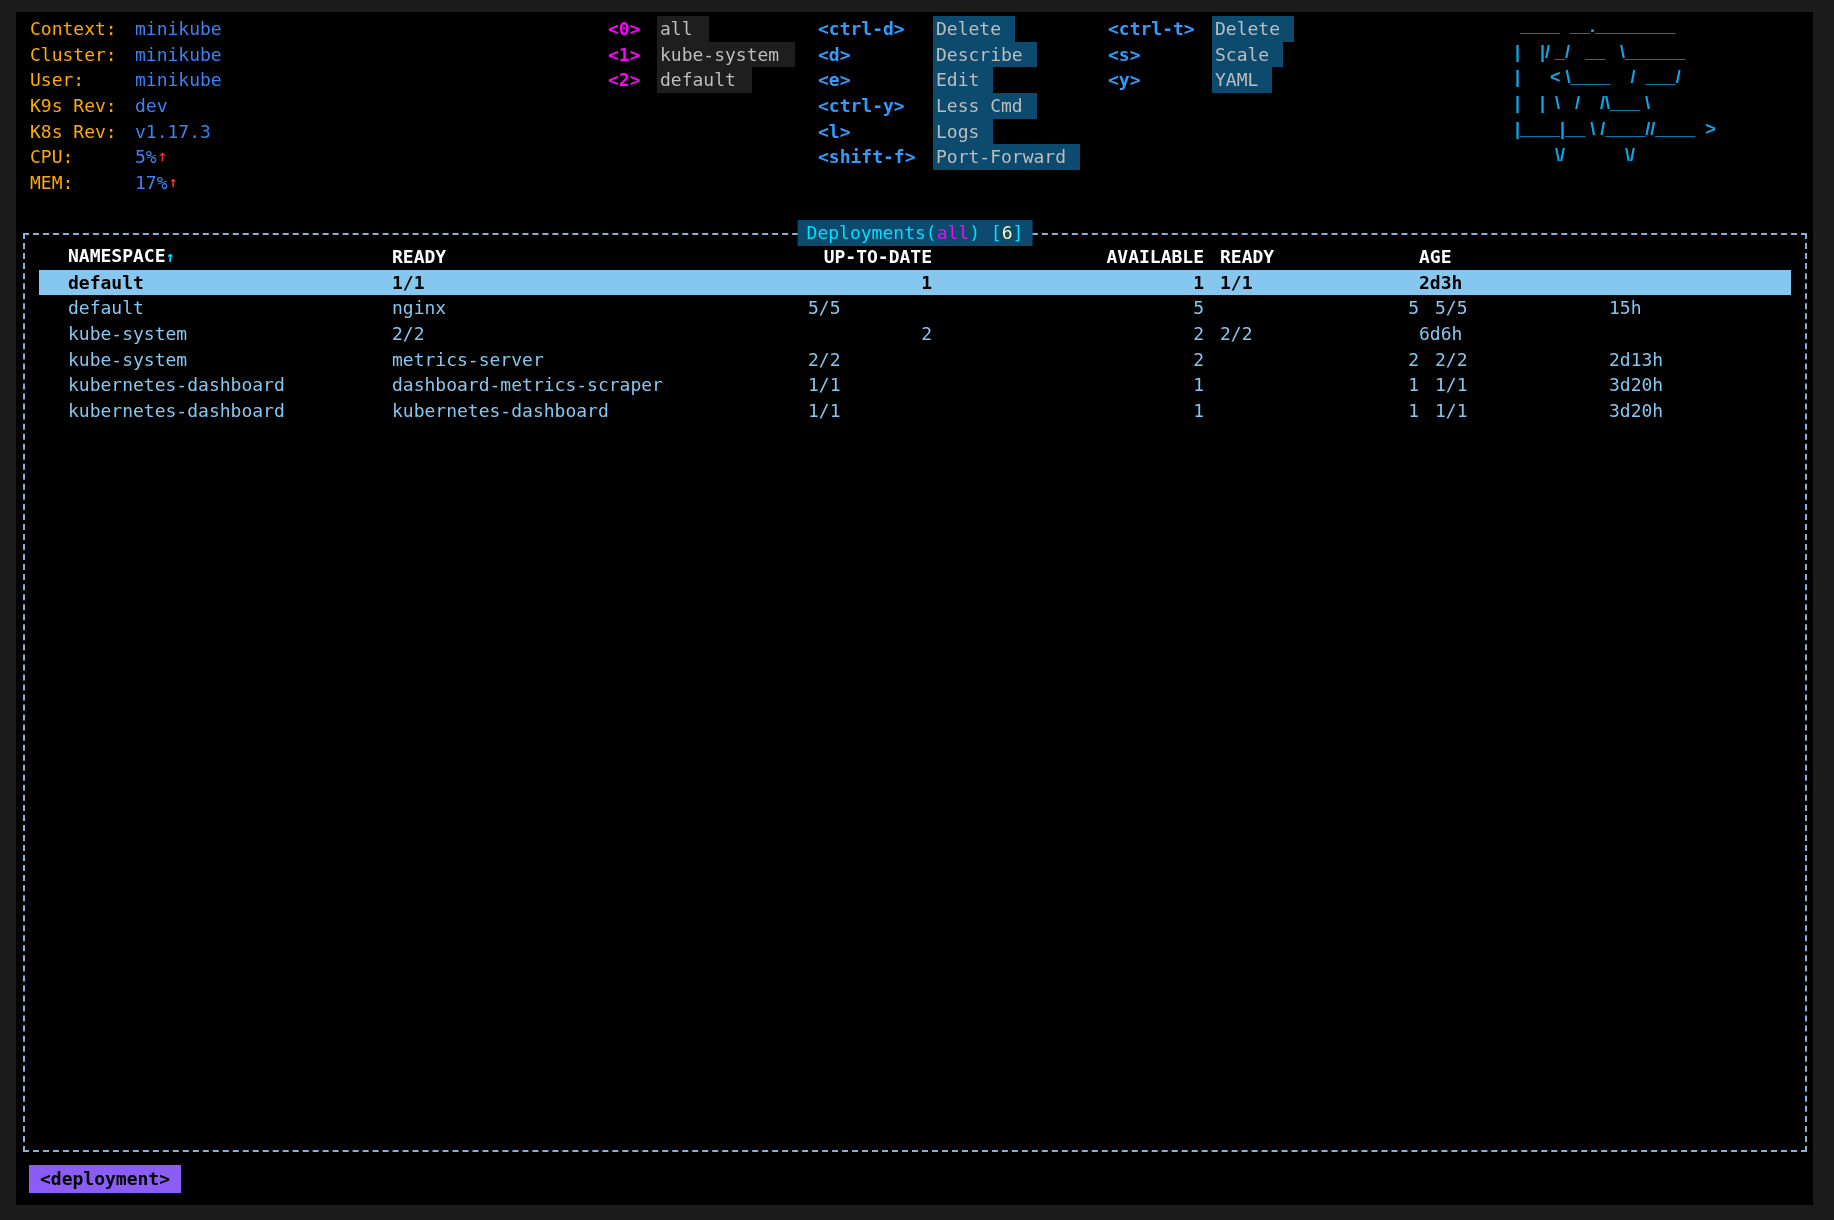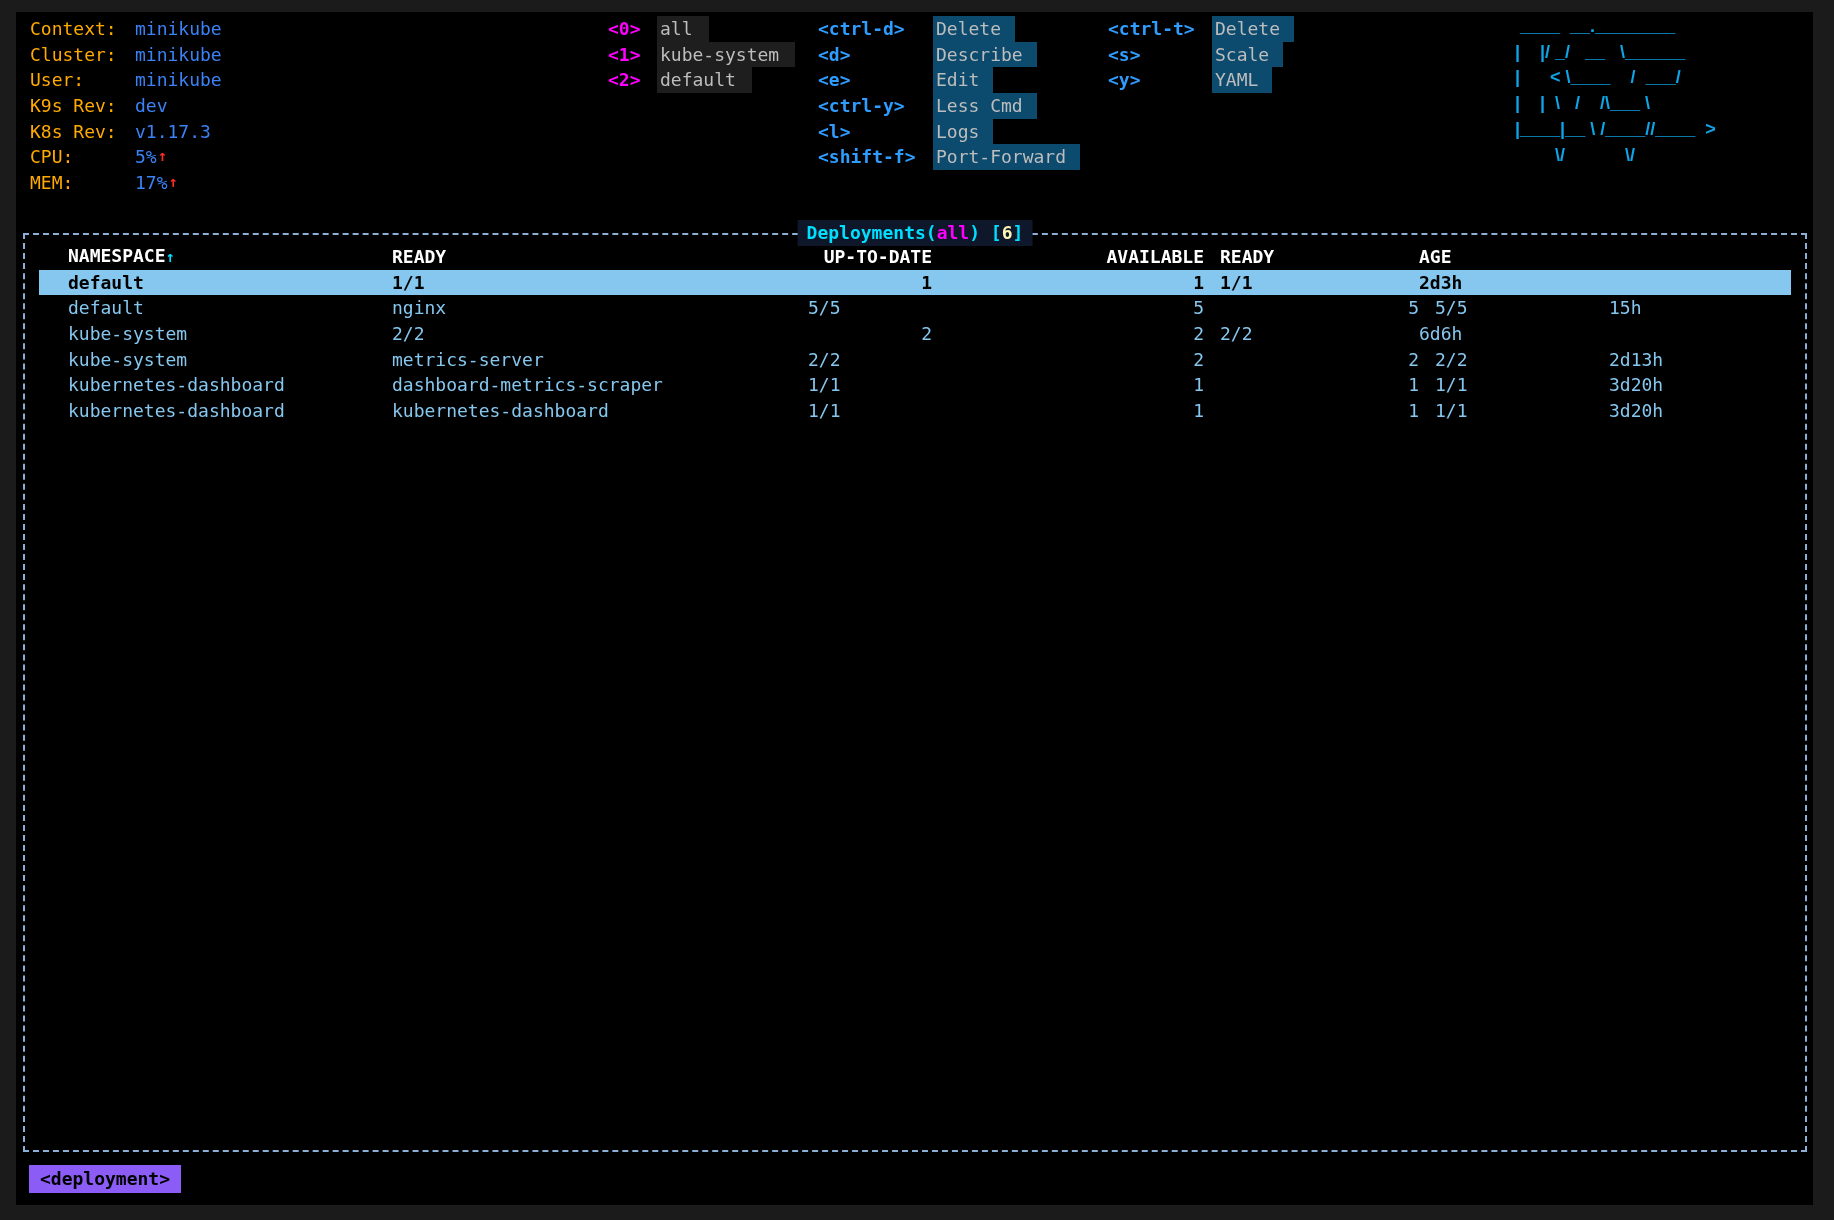--- a/index.html
+++ b/index.html
@@ -37,21 +37,21 @@
     color:#0ea5e9;font-family:Liberation Sans, sans-serif;
     font-size:18px;line-height:25.7px;font-weight:bold;white-space:pre;
   }
   
   .table-panel{
     position:absolute;left:7px;top:221px;width:1780px;height:915px;
     border:2px dashed #8ab0d8;
   }
   .panel-title{
     position:absolute;top:-15px;left:50%;transform:translateX(-50%);
-    background:#0f172a;padding:0 9px;font-weight:bold;white-space:pre;
+    background:#0c4a6e;padding:0 9px;font-weight:normal;white-space:pre;
   }
   .t-cyan{color:#00dfff;}
   .t-magenta{color:#ff00ff;}
   .t-count{color:#fdf6b2;}
   .tbl{margin:9px 14px 0 14px;}
   .tr{
     display:grid;
     grid-template-columns:353px 416px 124px 272px 215px 190px 1fr;
     height:25.7px;align-items:center;
     color:#86c7ef;white-space:pre;

